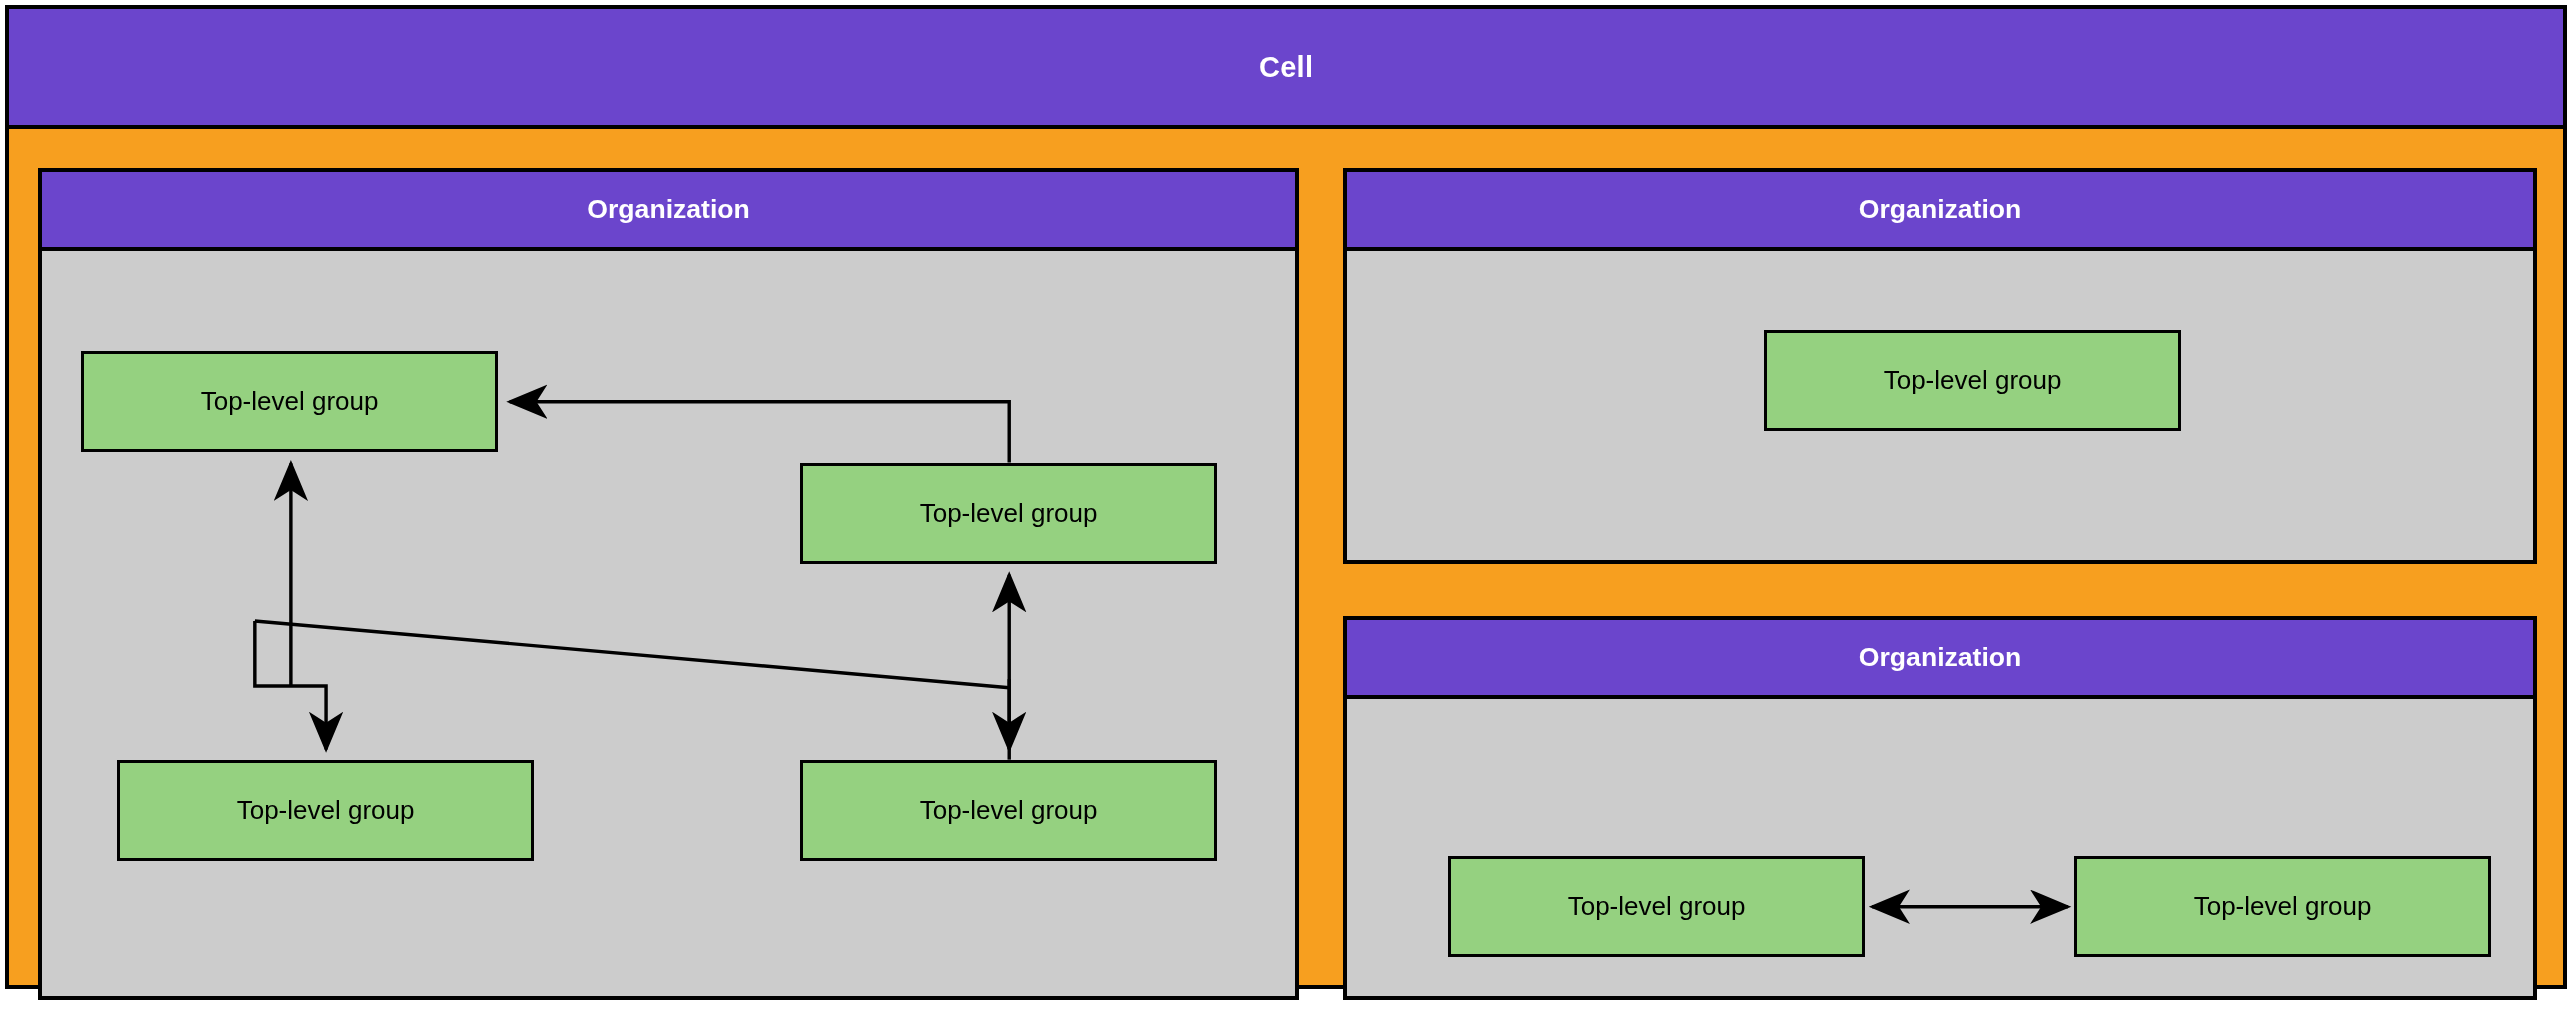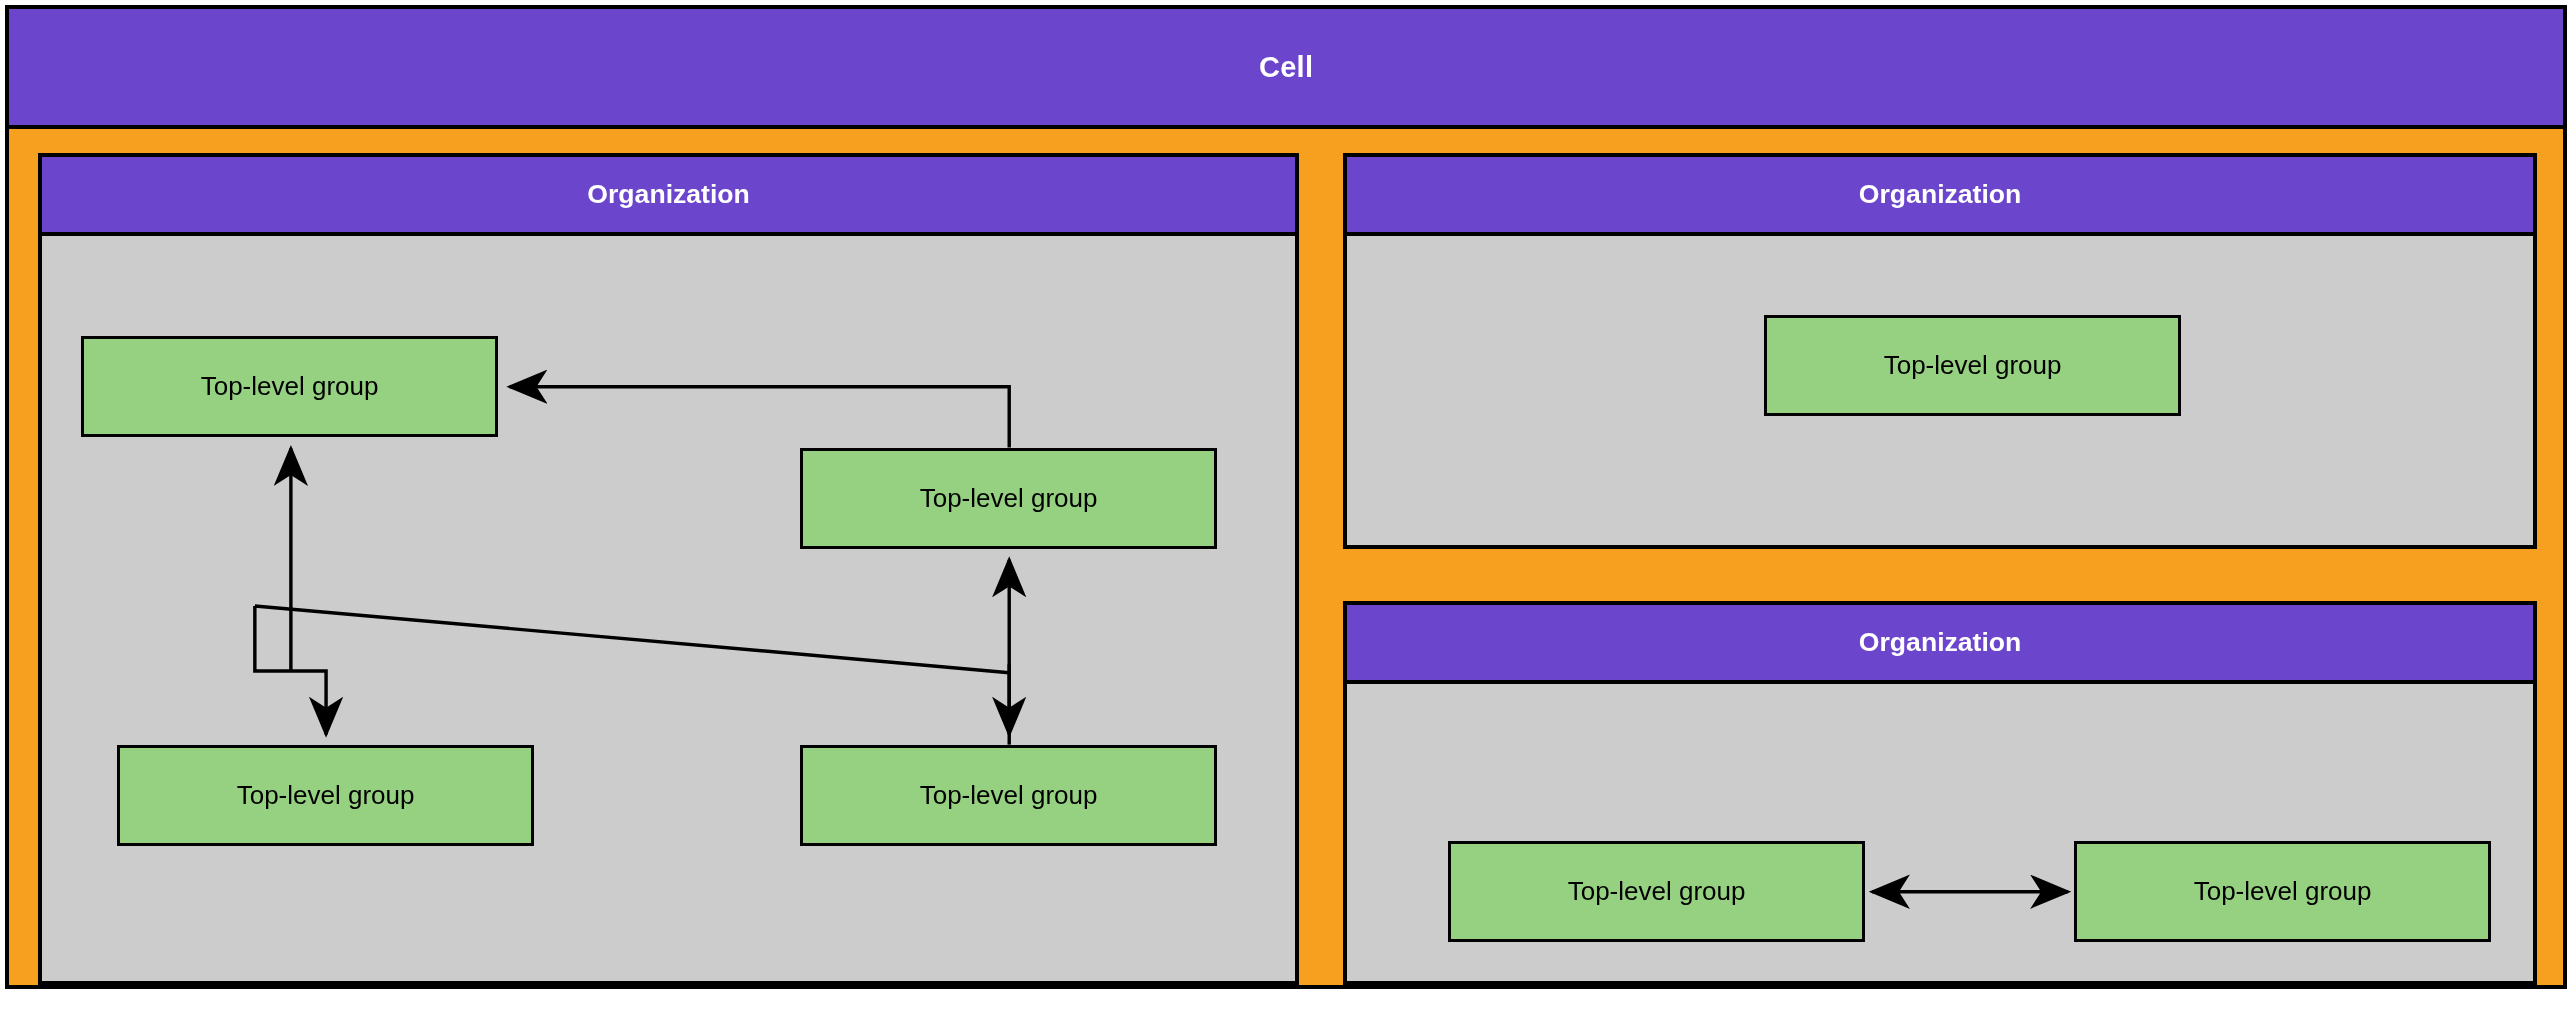--- a/index.html
+++ b/index.html
@@ -57,20 +57,21 @@
     bottom: 0;
     background: #f79f1f;
   }
 
   
   .org {
     position: absolute;
     border: 4.3px solid #000000;
     box-sizing: border-box;
     background: #eab308;
+    margin-top: 15px;
   }
   .org-header {
     position: absolute;
     left: 0;
     top: 0;
     width: 100%;
     height: 79px;
     background: #6b45cc;
     border-bottom: 4.3px solid #000000;
     box-sizing: border-box;

